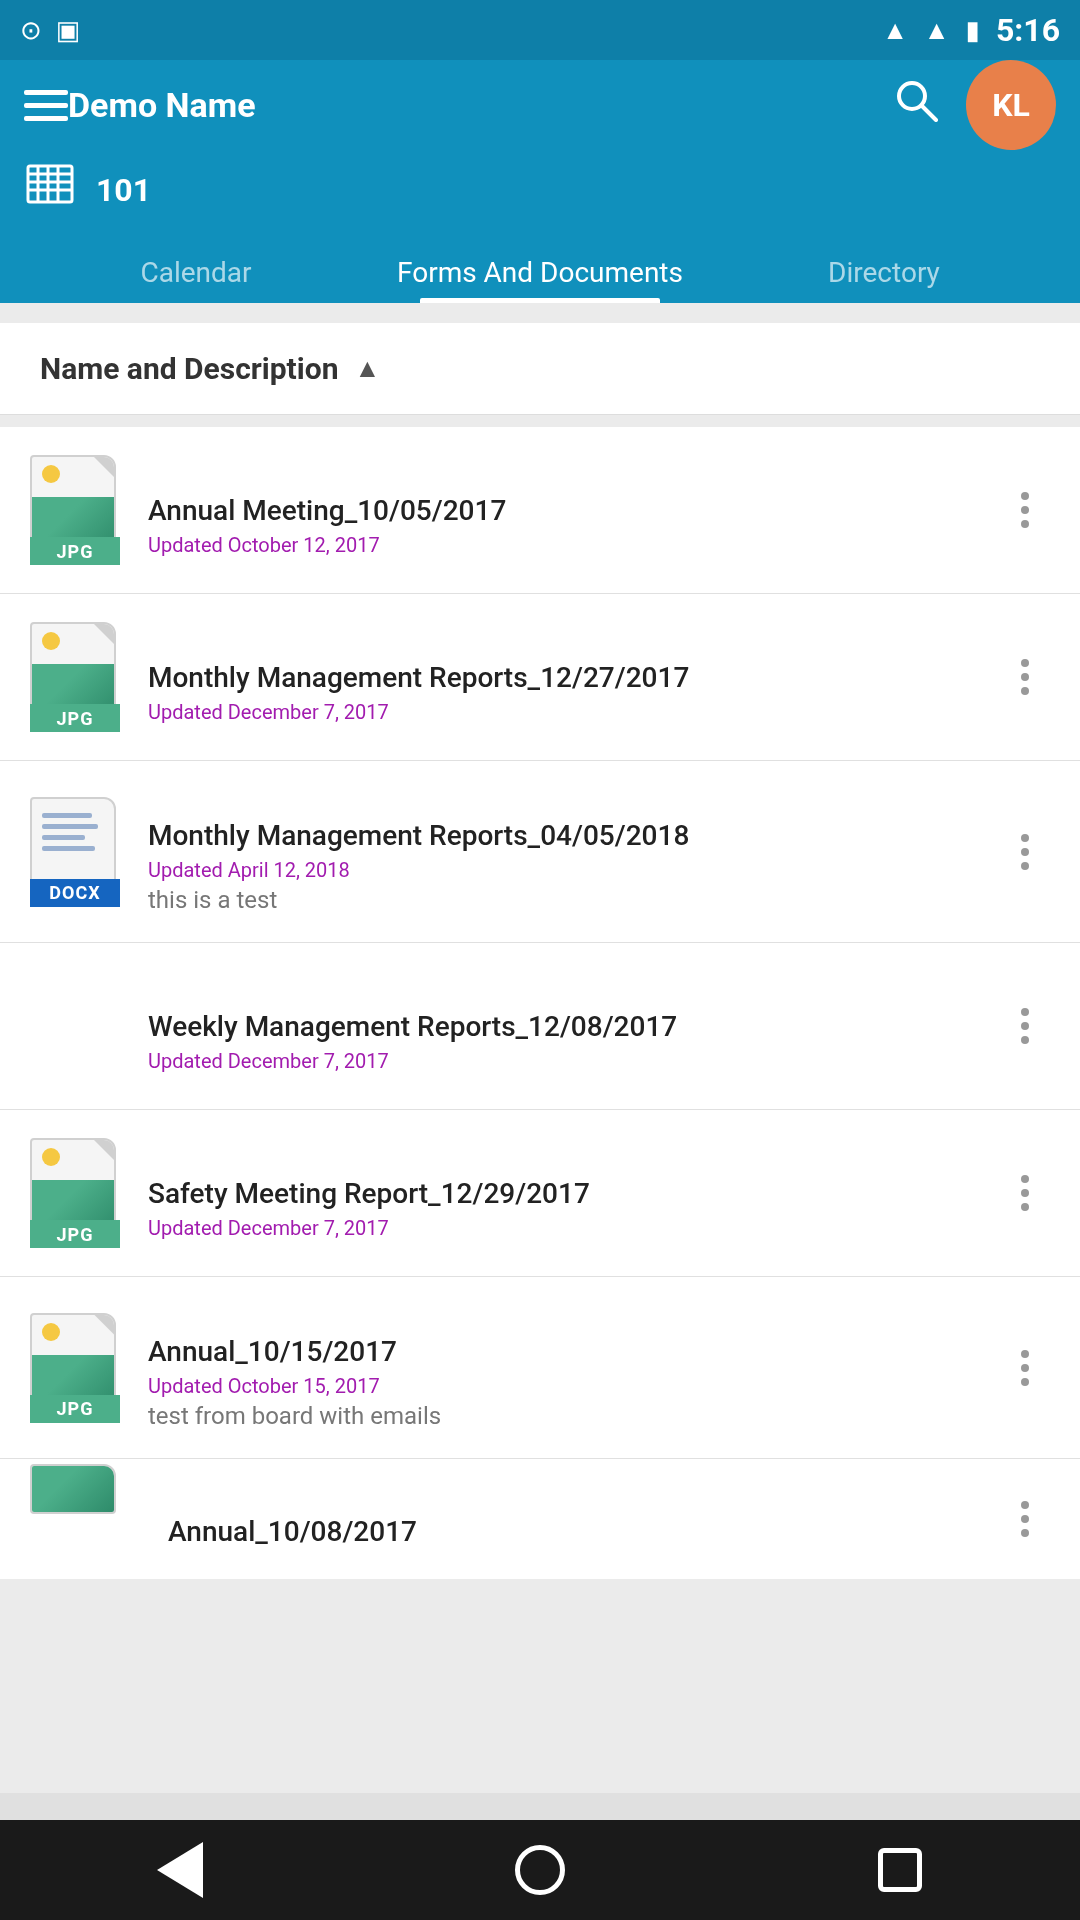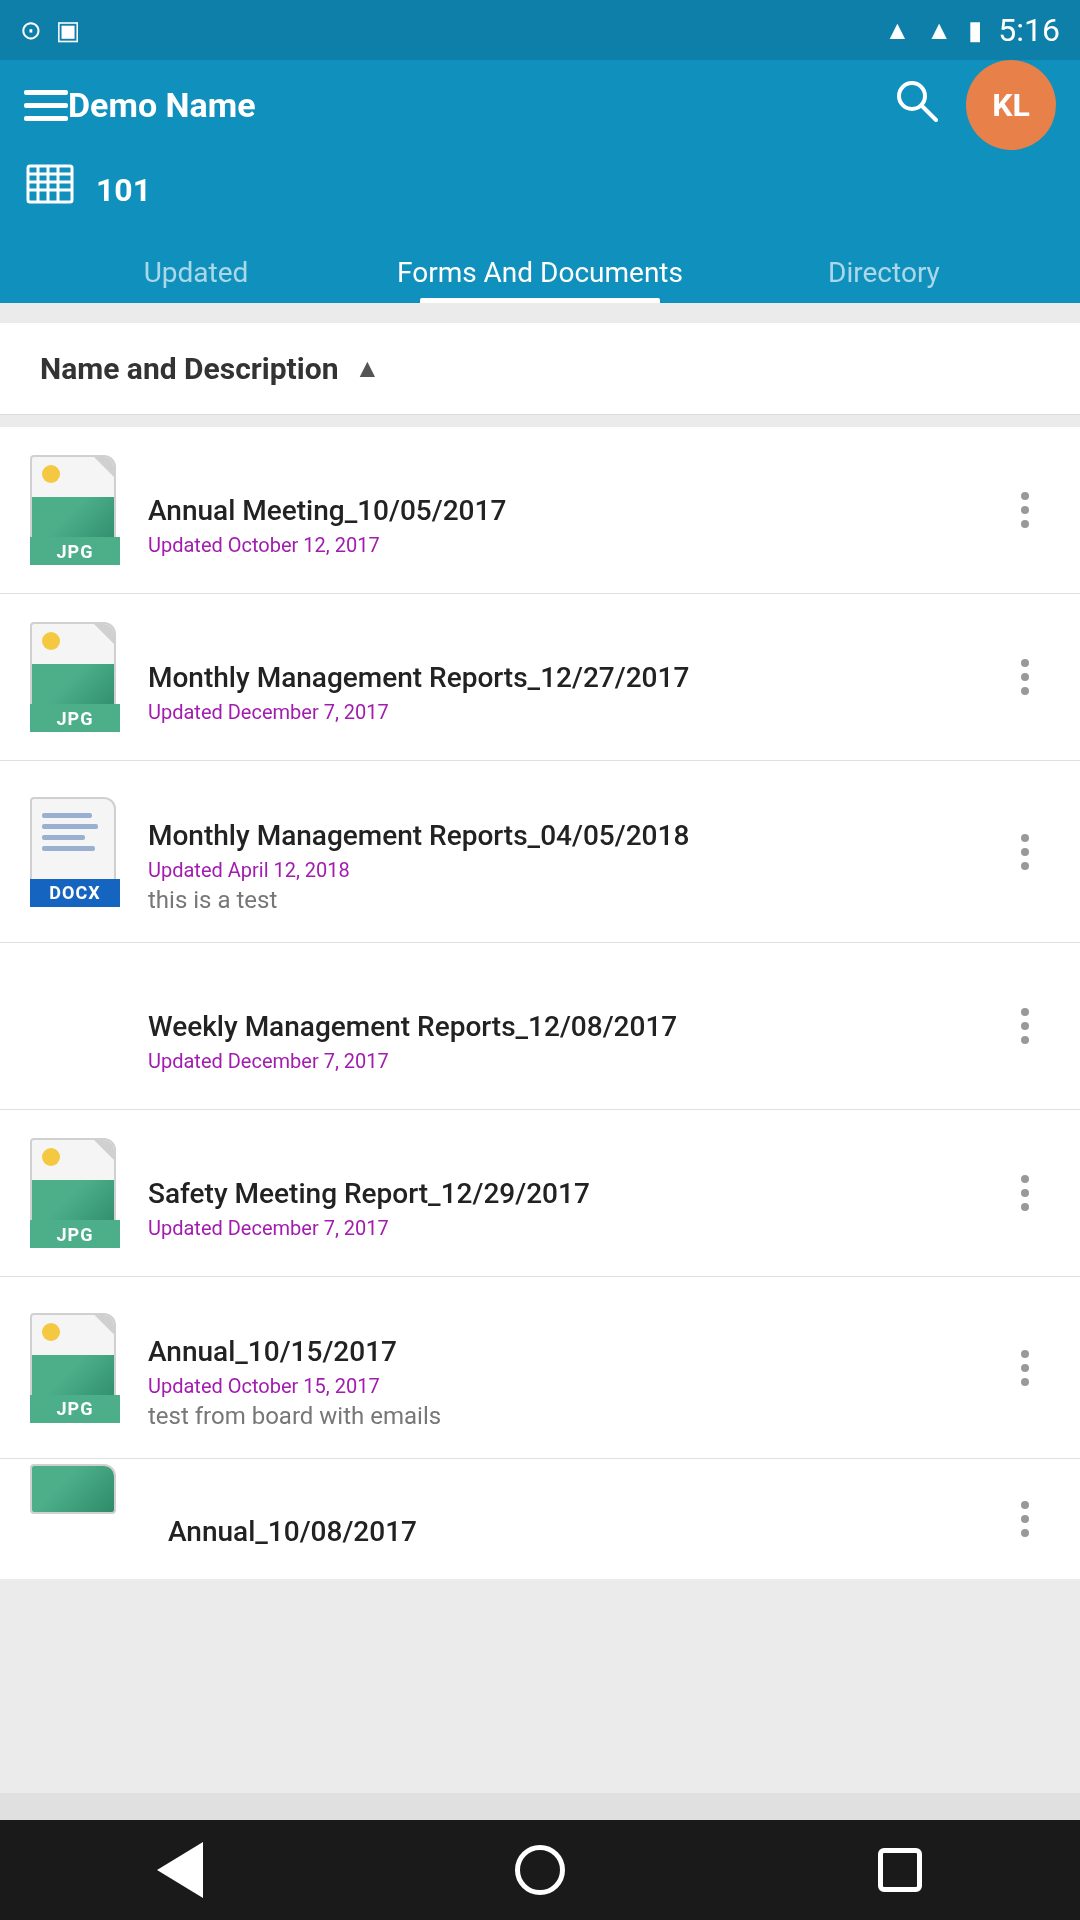--- a/index.html
+++ b/index.html
@@ -32,21 +32,21 @@
       align-items: center;
       gap: 16px;
     }
     .status-icon {
       color: white;
       font-size: 26px;
     }
     .status-time {
       color: white;
       font-size: 32px;
-      font-weight: normal;
+      font-weight: bold;
     }
 
     
     .header {
       width: 100%;
       background: #1090bc;
       padding: 0 24px;
     }
     .header-top {
       height: 90px;
@@ -418,21 +418,21 @@
         <line x1="14" y1="8" x2="14" y2="44" stroke="white" stroke-width="3"></line>
         <line x1="24" y1="8" x2="24" y2="44" stroke="white" stroke-width="3"></line>
         <line x1="34" y1="8" x2="34" y2="44" stroke="white" stroke-width="3"></line>
       </svg>
     </div>
     <span class="building-number">101</span>
   </div>
 
   <div class="tabs">
     <div class="tab">
-      <span>Updated</span>
+      <span>Calendar</span>
     </div>
     <div class="tab active">
       <span>Forms And Documents</span>
     </div>
     <div class="tab">
       <span>Directory</span>
     </div>
   </div>
 </div>
 

